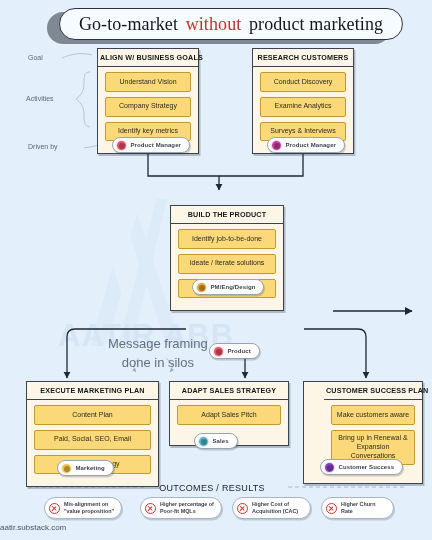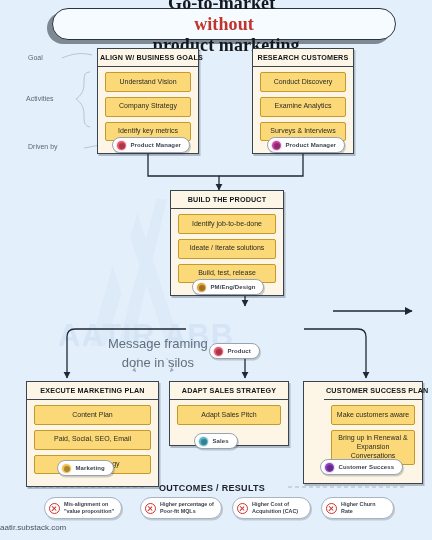--- a/index.html
+++ b/index.html
@@ -62,35 +62,34 @@
   .title-shadow {
     position: absolute;
     left: 3px; top: 4px;
     width: 344px; height: 32px;
     border-radius: 18px;
     background: #2b3440;
     opacity: .55;
   }
   .title-box {
     position: absolute;
-    left: 8px; top: 0;
+    left: 15px; top: 0;
     width: 344px; height: 32px;
     border: 1.6px solid #2b3440;
     border-radius: 18px;
     background: #f6fbff;
     display: flex;
     align-items: center;
     justify-content: center;
     font-family: "Liberation Serif", serif;
     font-size: 18px;
-    font-weight: 700;
+    font-weight: 400;
     color: #14181d;
     letter-spacing: .1px;
     white-space: nowrap;
-    flex-direction: column;
   }
   .title-box .red { color: #c0342b; margin: 0 3px; }
   .title-box .seg { white-space: pre; }
 
   
   .card {
     position: absolute;
     background: #fdf6e6;
     border: 1.1px solid #3a4350;
     box-shadow: 1.5px 2px 0 rgba(40,50,65,.28);
@@ -196,21 +195,21 @@
     white-space: nowrap;
   }
 
   
   .outcomes-title {
     position: absolute;
     left: 0; top: 483px;
     width: 424px;
     text-align: center;
     font-size: 9px;
-    font-weight: 700;
+    font-weight: 400;
     letter-spacing: .3px;
     color: #1b2028;
   }
   .outcome-pill {
     position: absolute;
     height: 22px;
     background: #ffffff;
     border: 1px solid #aab3c0;
     border-radius: 12px;
     display: flex;
@@ -328,21 +327,21 @@
       <div class="ybox">Conduct Discovery</div>
       <div class="ybox">Examine Analytics</div>
       <div class="ybox">Surveys &amp; Interviews</div>
     </div>
   </div>
   <div class="pill" style="left:267px; top:137px;">
     <span class="avatar" style="background:#c93fa0"></span>
     <span class="pill-label">Product Manager</span>
   </div>
 
-  <div class="card" style="left:170px; top:190px; width:114px;">
+  <div class="card" style="left:170px; top:205px; width:114px;">
     <div class="card-head">BUILD THE PRODUCT</div>
     <div class="card-body">
       <div class="ybox">Identify job-to-be-done</div>
       <div class="ybox">Ideate / Iterate solutions</div>
       <div class="ybox">Build, test, release</div>
     </div>
   </div>
   <div class="pill" style="left:192px; top:279px;">
     <span class="avatar" style="background:#e2a23c"></span>
     <span class="pill-label">PM/Eng/Design</span>

